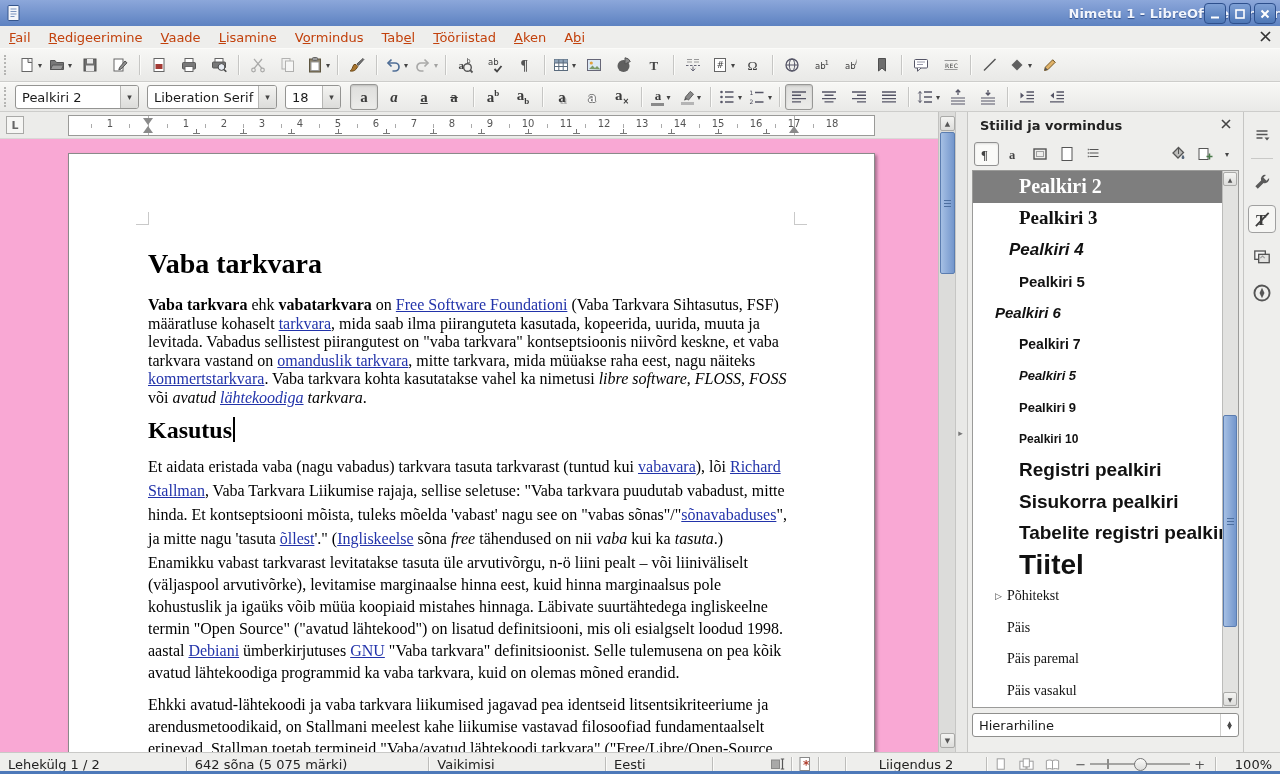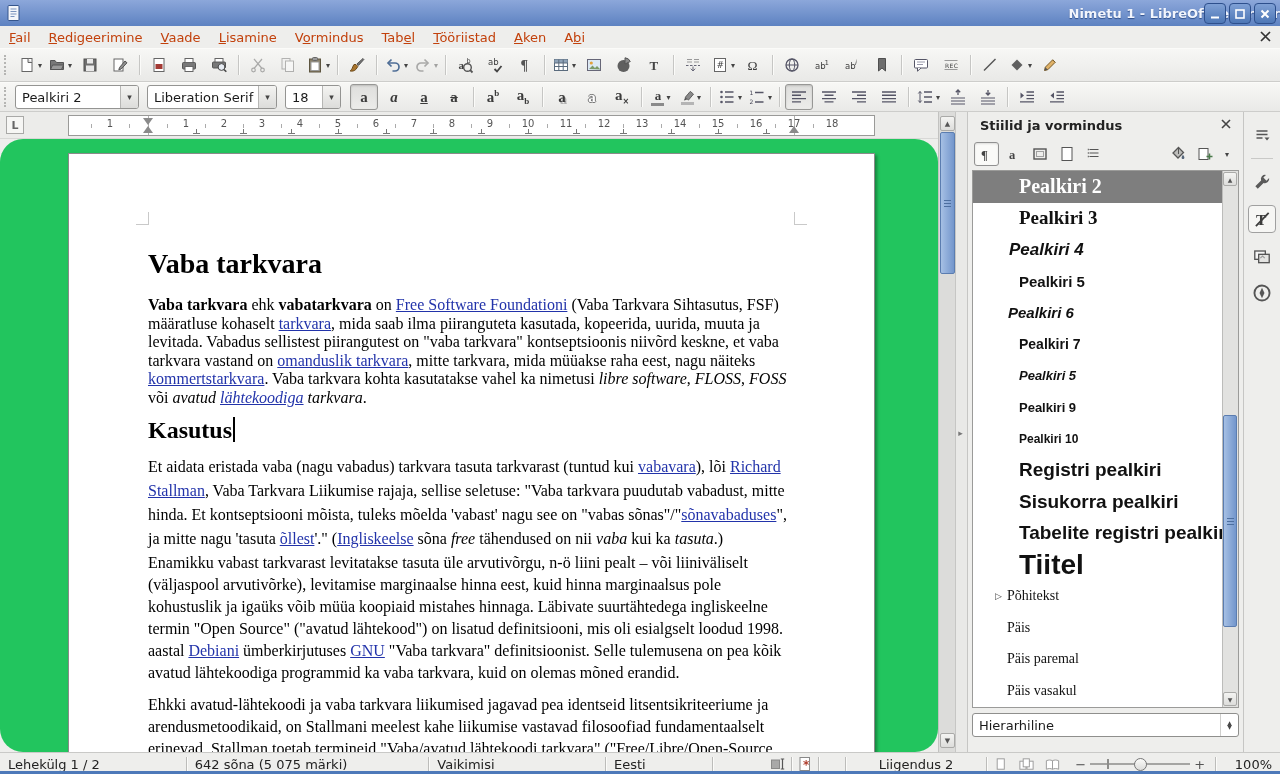--- a/index.html
+++ b/index.html
@@ -48,21 +48,21 @@
     font-size:11px;font-weight:bold;color:#666;display:flex;align-items:center;justify-content:center;}
   .ruler{position:absolute;left:68px;top:3px;width:805px;height:19px;background:#fff;border:1px solid #9a9a98;}
   .rmlline{position:absolute;top:0;bottom:0;width:1px;background:#b0b0ae;}
   .rnum{position:absolute;top:2px;transform:translateX(-50%);font-size:10px;color:#555;}
   .rtick{position:absolute;top:8px;width:1px;height:4px;background:#ababab;}
   .tabm{position:absolute;bottom:1px;width:7px;height:5px;}
   .tabm::before{content:"";position:absolute;left:3px;top:0;width:1px;height:4px;background:#777;}
   .tabm::after{content:"";position:absolute;left:0;bottom:0;width:7px;height:1px;background:#777;}
   .ind-top{position:absolute;top:2px;width:0;height:0;border-left:5px solid transparent;border-right:5px solid transparent;border-top:7px solid #8a8a8a;}
   .ind-bot{position:absolute;bottom:2px;width:0;height:0;border-left:5px solid transparent;border-right:5px solid transparent;border-bottom:7px solid #8a8a8a;}
-  .viewport{flex:1;background:#22c55e;position:relative;overflow:hidden;border-radius:23px;}
+  .viewport{flex:1;background:#f9a8d4;position:relative;overflow:hidden;}
   .page{position:absolute;left:68px;top:14px;width:805px;height:700px;background:#fff;
     border:1px solid #8a8a8a;box-shadow:2px 2px 3px rgba(0,0,0,.35);}
   .cm{position:absolute;width:12px;height:12px;}
   .cm-tl{left:67px;top:58px;border-right:1px solid #c9c9c9;border-bottom:1px solid #c9c9c9;}
   .cm-tr{left:725px;top:58px;border-left:1px solid #c9c9c9;border-bottom:1px solid #c9c9c9;}
   .textcol{position:absolute;left:79px;top:0;width:646px;font-family:"Liberation Serif","DejaVu Serif",serif;color:#000;}
   .doch1{position:absolute;top:94px;left:0;font-size:28px;font-weight:bold;line-height:32px;}
   .doch2{position:absolute;top:262px;left:0;font-size:24px;font-weight:bold;line-height:28px;}
   .docp{position:absolute;left:0;width:646px;font-size:16px;text-align:left;}
   .p1{top:142px;line-height:18.6px;}
@@ -687,21 +687,21 @@
           </div>
           <div class="stylerow" style="padding-left: 46px;">
             <span style="font-family: &quot;Liberation Serif&quot;, &quot;DejaVu Serif&quot;, serif; font-size: 19px; font-weight: bold; color: rgb(17, 17, 17);">Pealkiri 3</span>
           </div>
           <div class="stylerow" style="padding-left: 36px;">
             <span style="font-family: &quot;Liberation Sans&quot;, &quot;DejaVu Sans&quot;, sans-serif; font-size: 17px; font-weight: bold; font-style: italic; color: rgb(17, 17, 17);">Pealkiri 4</span>
           </div>
           <div class="stylerow" style="padding-left: 46px;">
             <span style="font-family: &quot;Liberation Sans&quot;, &quot;DejaVu Sans&quot;, sans-serif; font-size: 15px; font-weight: bold; color: rgb(17, 17, 17);">Pealkiri 5</span>
           </div>
-          <div class="stylerow" style="padding-left: 22px; margin-left: 13px;">
+          <div class="stylerow" style="padding-left: 22px;">
             <span style="font-family: &quot;Liberation Sans&quot;, &quot;DejaVu Sans&quot;, sans-serif; font-size: 15px; font-weight: bold; font-style: italic; color: rgb(17, 17, 17);">Pealkiri 6</span>
           </div>
           <div class="stylerow" style="padding-left: 46px;">
             <span style="font-family: &quot;Liberation Sans&quot;, &quot;DejaVu Sans&quot;, sans-serif; font-size: 14px; font-weight: bold; color: rgb(17, 17, 17);">Pealkiri 7</span>
           </div>
           <div class="stylerow" style="padding-left: 46px;">
             <span style="font-family: &quot;Liberation Sans&quot;, &quot;DejaVu Sans&quot;, sans-serif; font-size: 13px; font-weight: bold; font-style: italic; color: rgb(17, 17, 17);">Pealkiri 5</span>
           </div>
           <div class="stylerow" style="padding-left: 46px;">
             <span style="font-family: &quot;Liberation Sans&quot;, &quot;DejaVu Sans&quot;, sans-serif; font-size: 13px; font-weight: bold; color: rgb(17, 17, 17);">Pealkiri 9</span>

